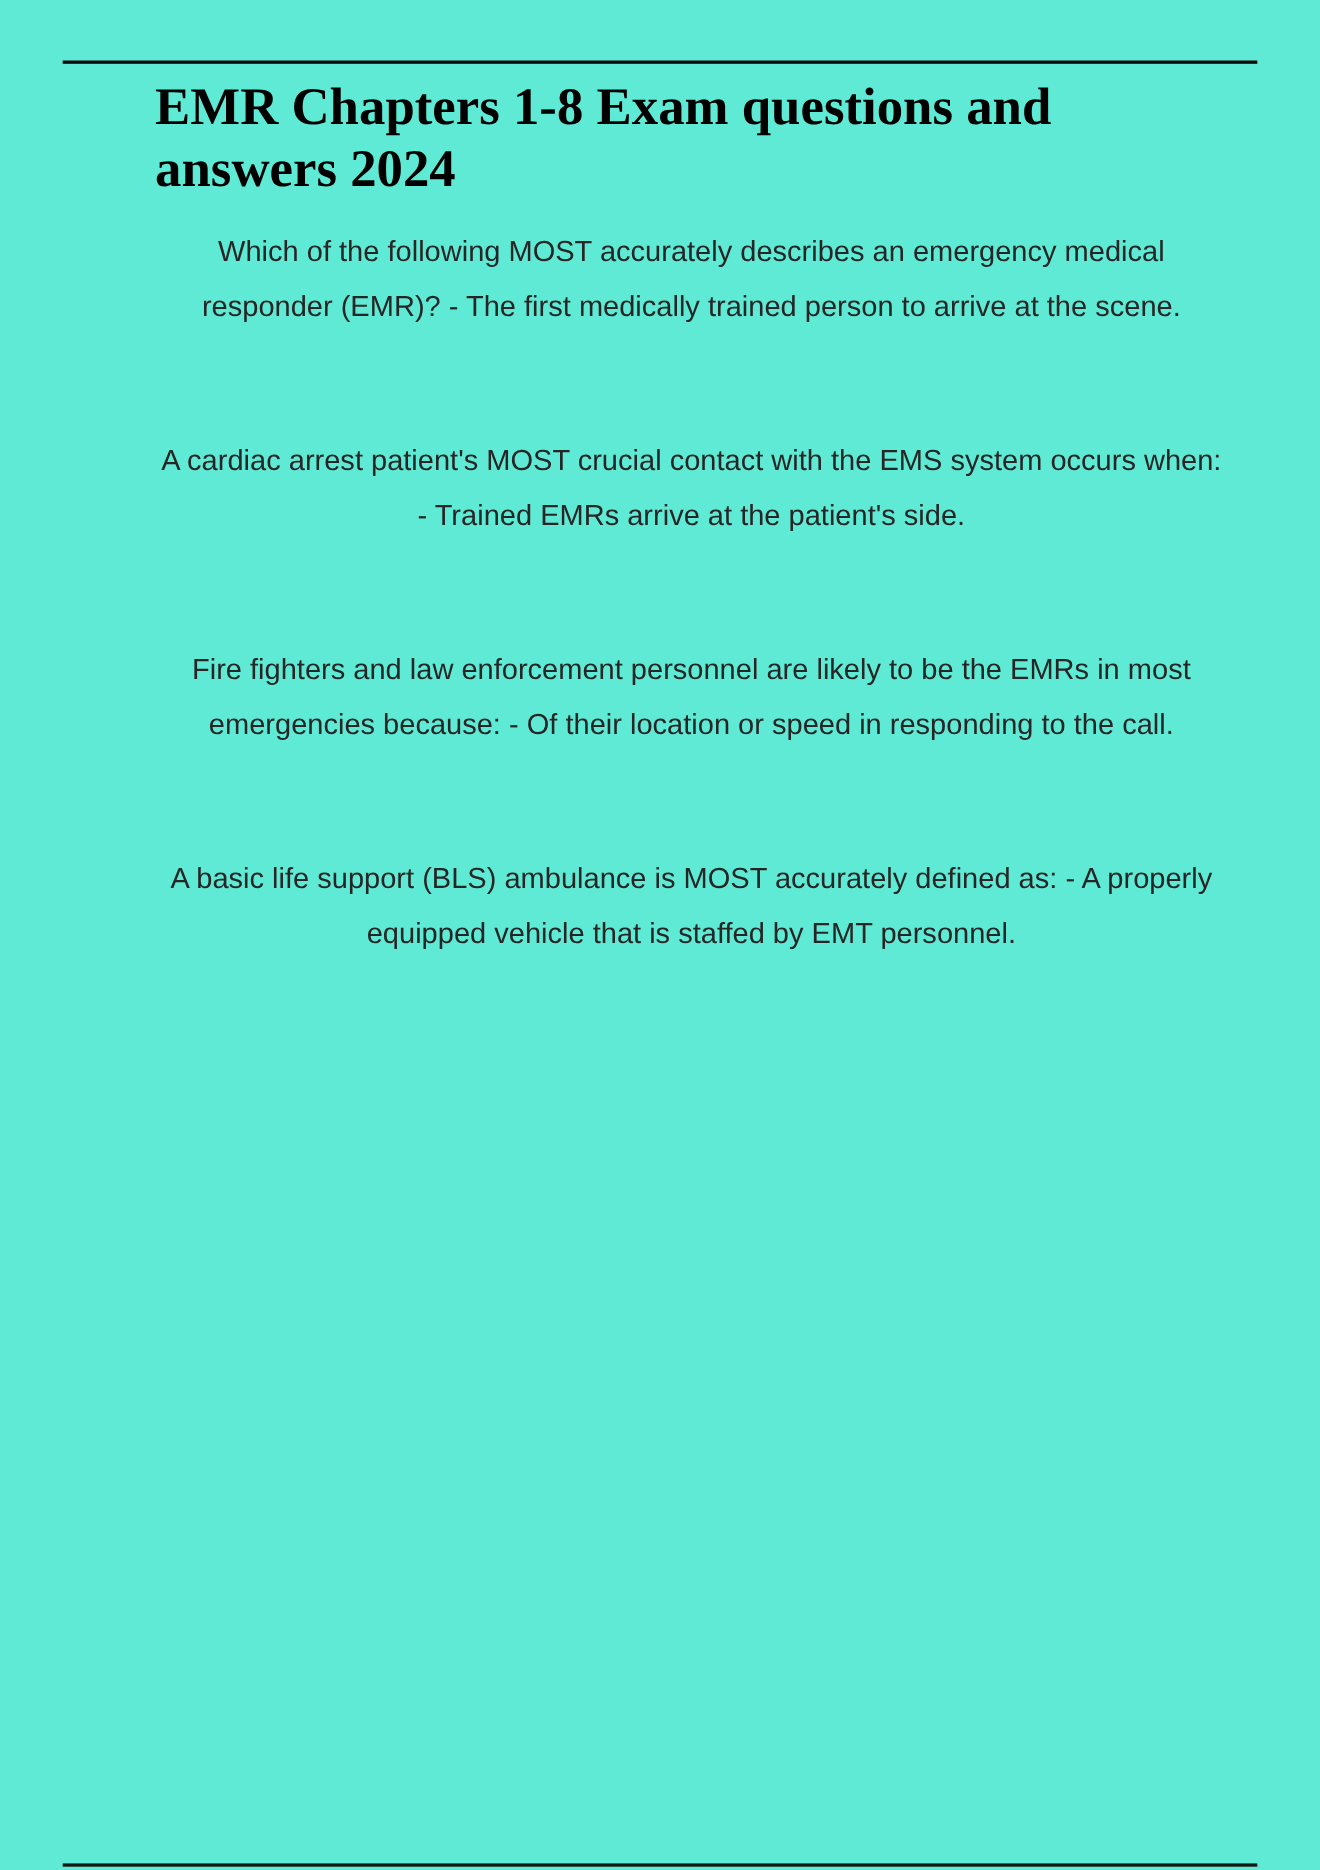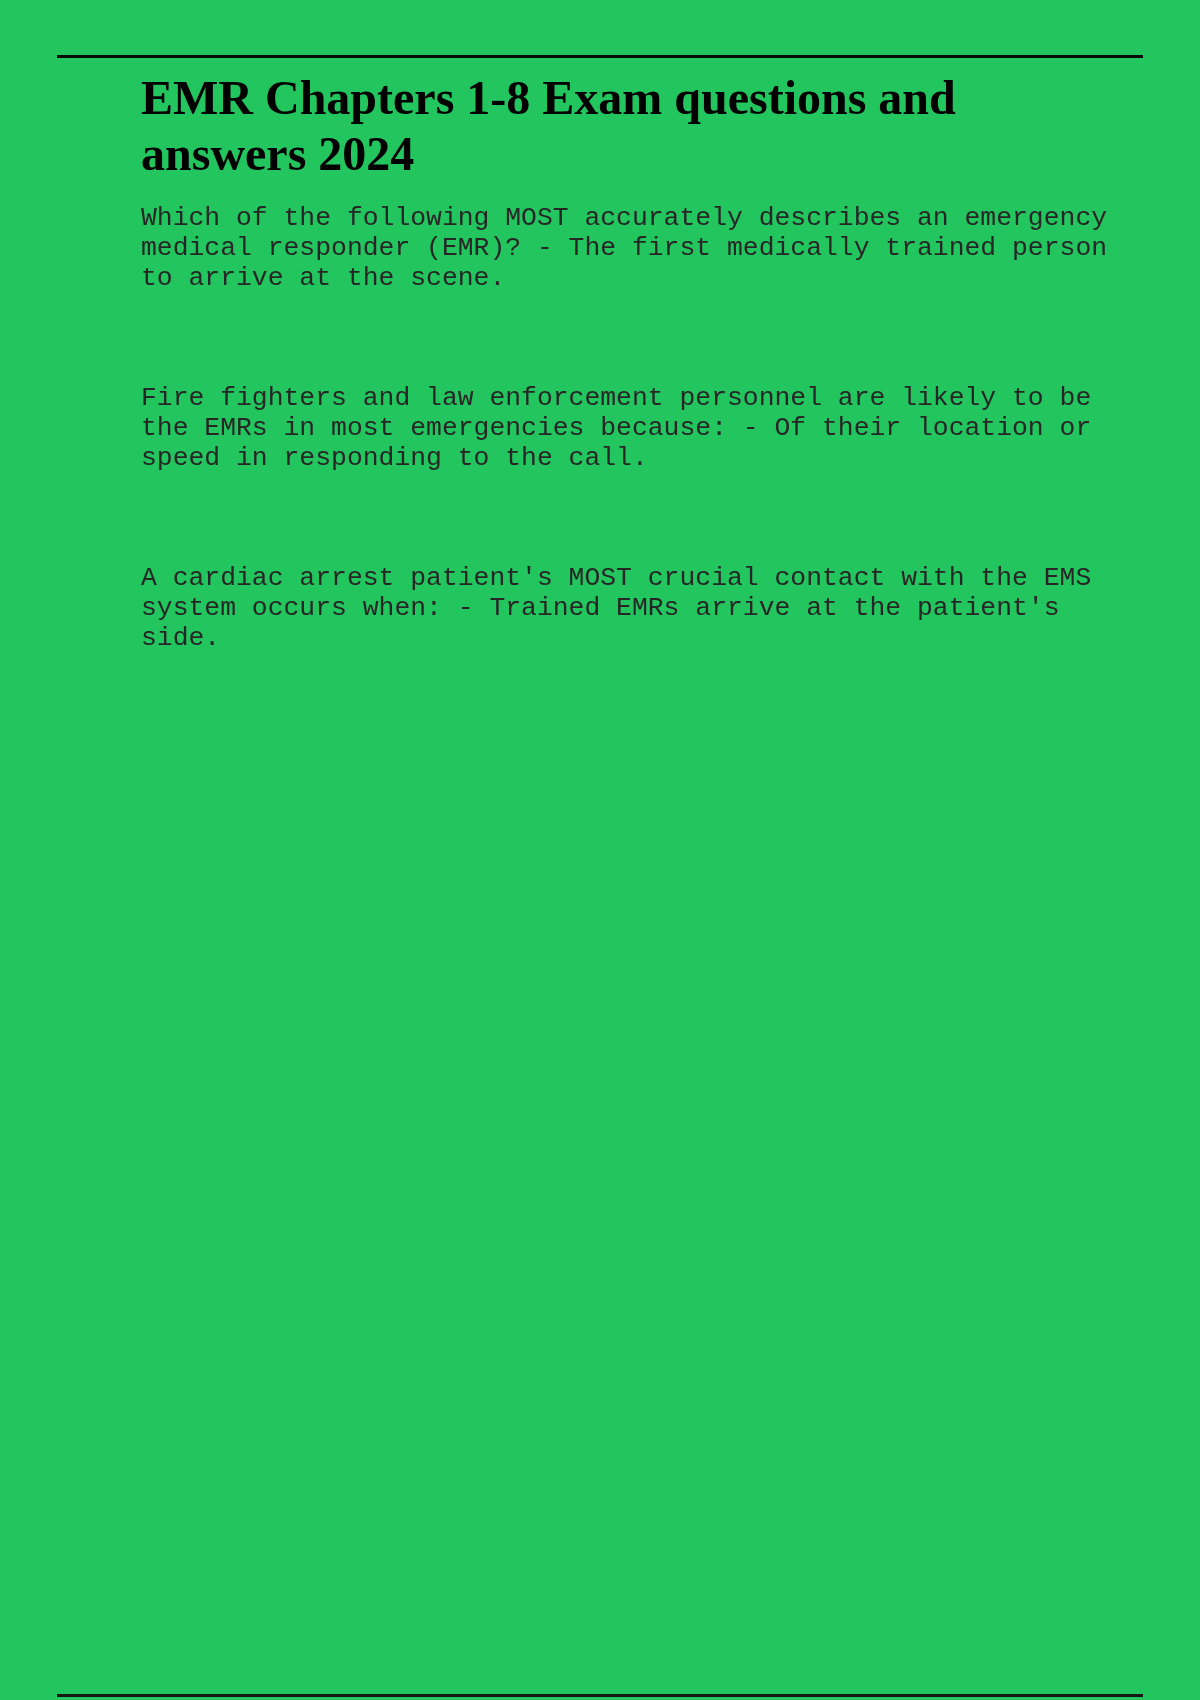--- a/index.html
+++ b/index.html
@@ -4,21 +4,21 @@
 <style>
   html, body {
     margin: 0;
     padding: 0;
     background: #ffffff;
   }
   .page {
     position: relative;
     width: 1200px;
     height: 1700px;
-    background: #22c55e;
+    background: #5eead4;
     overflow: hidden;
   }
   .rule {
     position: absolute;
     left: 57px;
     width: 1086px;
     height: 3px;
     background: #0a0a0a;
   }
   .rule-top { top: 55px; }
@@ -34,36 +34,38 @@
     max-width: 860px;
     font-family: "Liberation Serif", serif;
     font-weight: bold;
     font-size: 48px;
     line-height: 56px;
     color: #000000;
     letter-spacing: 0;
   }
   .content p.qa {
     margin: 0 0 90px 0;
-    font-family: Liberation Mono, monospace;
+    font-family: Liberation Sans, sans-serif;
     font-size: 26.4px;
-    line-height: 30px;
+    line-height: 50px;
     color: #262626;
     letter-spacing: 0;
     word-spacing: 0;
+    text-align: center;
   }
 </style>
 </head>
 <body>
 
 <div class="page">
   <div class="rule rule-top"></div>
 
   <div class="content">
     <h1>EMR Chapters 1-8 Exam questions and answers 2024</h1>
 
     <p class="qa">Which of the following MOST accurately describes an emergency medical responder (EMR)? - The first medically trained person to arrive at the scene.</p>
+    <p class="qa">A cardiac arrest patient's MOST crucial contact with the EMS system occurs when: - Trained EMRs arrive at the patient's side.</p>
     <p class="qa">Fire fighters and law enforcement personnel are likely to be the EMRs in most emergencies because: - Of their location or speed in responding to the call.</p>
-    <p class="qa">A cardiac arrest patient's MOST crucial contact with the EMS system occurs when: - Trained EMRs arrive at the patient's side.</p>
+    <p class="qa">A basic life support (BLS) ambulance is MOST accurately defined as: - A properly equipped vehicle that is staffed by EMT personnel.</p>
   </div>
 
   <div class="rule rule-bottom"></div>
 </div>
 
 </body></html>

